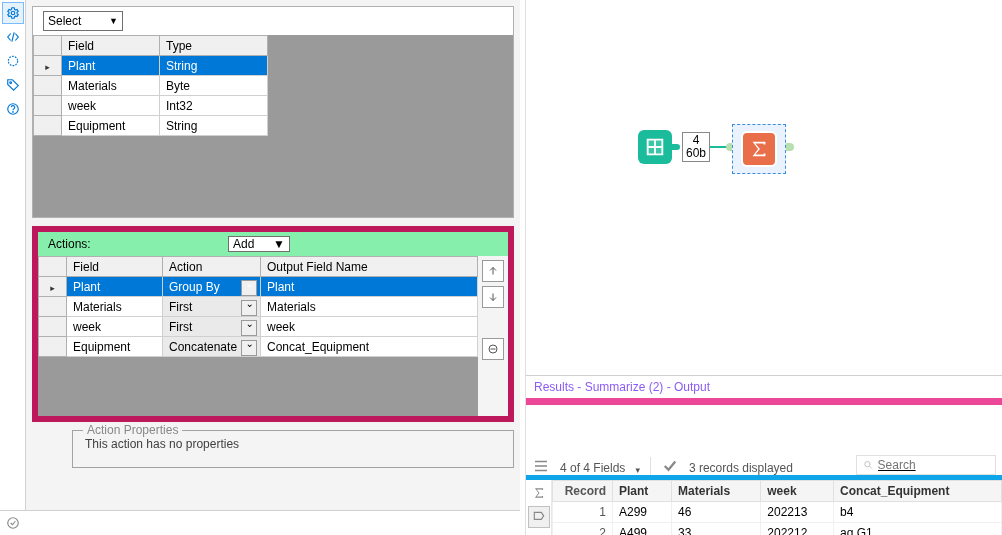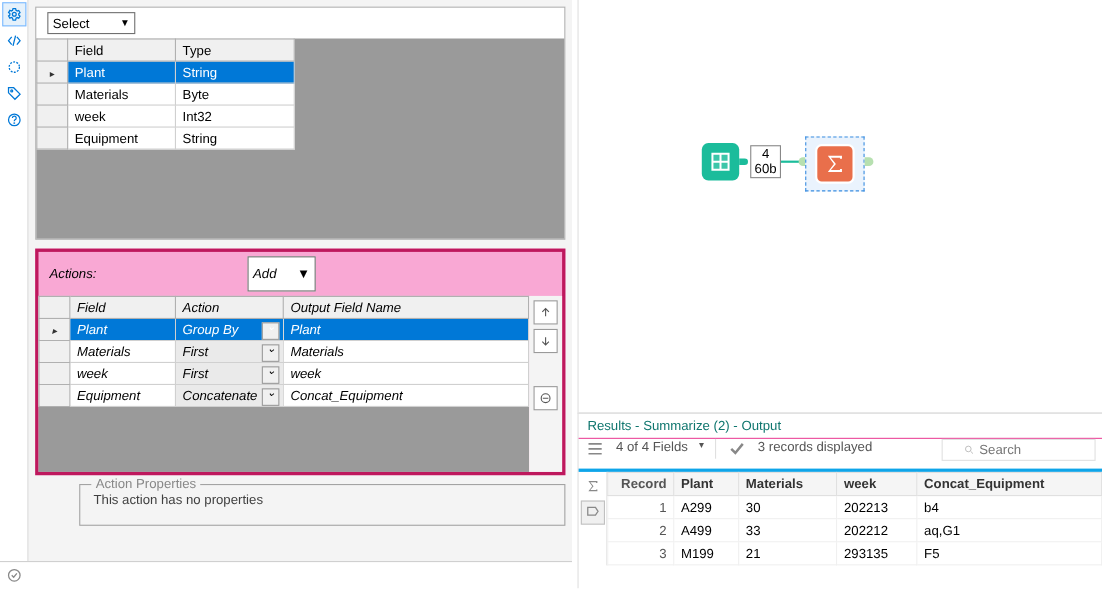--- a/index.html
+++ b/index.html
@@ -21,24 +21,24 @@
   .fields-grid-wrap { background: #9a9a9a; padding: 0; height: 182px; }
   .fields-grid { border-collapse: collapse; background: #fff; }
   .fields-grid th { background: #f0f0f0; border: 1px solid #b0b0b0; text-align: left; padding: 2px 6px; font-weight: normal; height: 20px; }
   .fields-grid td { border: 1px solid #d0d0d0; padding: 2px 6px; height: 20px; }
   .fields-grid .rowhdr { width: 28px; background: #f0f0f0; border: 1px solid #b0b0b0; text-align: center; }
   .fields-grid .col-field { width: 98px; }
   .fields-grid .col-type  { width: 108px; }
   .fields-grid tr.sel td.val { background: #0078d7; color: #fff; }
   .fields-grid tr.sel .rowhdr::before { content: "▸"; color: #333; font-size: 9px; }
   
-  .actions-box { border: 3px solid #be185d; background: #f9a8d4; font-style: italic; }
+  .actions-box { border: 6px solid #be185d; background: #86efac; }
   .actions-header { display: flex; align-items: center; padding: 4px 8px 4px 10px; }
   .actions-label { width: 180px; }
-  .add-combo { width: 62px; height: 32px; border: 1px solid #707070; background: #fff; display: flex; align-items: center; padding: 0 4px; justify-content: space-between; text-align: right; }
+  .add-combo { width: 62px; height: 16px; border: 1px solid #707070; background: #fff; display: flex; align-items: center; padding: 0 4px; justify-content: space-between; text-align: right; }
   
   .actions-body { display: flex; }
   .actions-grid-wrap { background: #9a9a9a; flex: 1; height: 160px; }
   .actions-grid { border-collapse: collapse; background: #fff; width: 100%; }
   .actions-grid th { background: #f0f0f0; border: 1px solid #b0b0b0; text-align: left; padding: 2px 6px; font-weight: normal; height: 20px; }
   .actions-grid td { border: 1px solid #d0d0d0; padding: 2px 6px; height: 20px; position: relative; }
   .actions-grid .rowhdr { width: 28px; background: #f0f0f0; border: 1px solid #b0b0b0; text-align: center; }
   .actions-grid .col-field  { width: 96px; }
   .actions-grid .col-action { width: 98px; }
   .actions-grid .col-outname { }
@@ -65,26 +65,26 @@
   .node-conn { position: absolute; left: 146px; top: 144px; width: 8px; height: 6px; background: #1bbc9b; border-radius: 0 3px 3px 0; }
   .meta-box { position: absolute; left: 156px; top: 132px; width: 28px; height: 30px; border: 1px solid #888; background: #fff; text-align: center; line-height: 13px; font-size: 10px; padding-top: 1px; }
   .wire { position: absolute; left: 184px; top: 146px; width: 22px; height: 2px; background: #1bbc9b; }
   .node-sum-wrap { position: absolute; left: 206px; top: 124px; width: 54px; height: 50px; border: 1px dashed #3a8de0; background: #eaf3fd; display: flex; align-items: center; justify-content: center; }
   .node-sum { width: 36px; height: 36px; border-radius: 6px; background: #e96f4b; display: flex; align-items: center; justify-content: center; border: 2px solid #fff; }
   .node-sum svg { width: 22px; height: 22px; }
   .sum-out { position: absolute; left: 260px; top: 143px; width: 8px; height: 8px; background: #b7e0b0; border-radius: 0 4px 4px 0; }
   .sum-in  { position: absolute; left: 200px; top: 143px; width: 8px; height: 8px; background: #b7e0b0; border-radius: 4px 0 0 4px; }
   
   .results { position: absolute; left: 525px; top: 375px; width: 477px; height: 160px; border-left: 1px solid #e0e0e0; border-top: 1px solid #d0d0d0; background: #fff; }
-  .results-title { padding: 4px 8px; color: #0f766e; border-bottom: 1px solid #ec4899; }
-  .results-toolbar { display: flex; align-items: flex-start; height: 30px; border-bottom: 3px solid #0ea5e9; padding: 0 6px; gap: 10px; }
+  .results-title { padding: 4px 8px; color: #8b5cf6; border-bottom: 7px solid #ec4899; }
+  .results-toolbar { display: flex; align-items: flex-end; height: 30px; border-bottom: 5px solid #0ea5e9; padding: 0 6px; gap: 10px; margin-top: 45px; }
   .tb-icon { width: 18px; height: 18px; display: flex; align-items: center; justify-content: center; color: #888; }
   .tb-text { color: #555; }
   .tb-sep { width: 1px; height: 18px; background: #e0e0e0; }
-  .tb-search { margin-left: auto; display: flex; align-items: center; gap: 4px; border: 1px solid #e0e0e0; padding: 2px 19px; width: 140px; }
+  .tb-search { margin-left: auto; display: flex; align-items: center; gap: 4px; border: 1px solid #e0e0e0; padding: 2px 6px; width: 140px; text-decoration: underline; }
   .tb-search input { border: none; outline: none; width: 100%; color: #888; }
   
   .results-body { display: flex; }
   .results-rail { width: 26px; border-right: 1px solid #e8e8e8; }
   .results-rail .ricon { width: 22px; height: 22px; margin: 2px auto; display: flex; align-items: center; justify-content: center; color: #888; border: 1px solid transparent; }
   .results-rail .ricon.sel { border: 1px solid #c0c0c0; background: #f0f0f0; }
   
   .results-grid { border-collapse: collapse; width: calc(100% - 26px); }
   .results-grid th { background: #f5f5f5; border: 1px solid #e0e0e0; text-align: left; padding: 3px 6px; font-weight: 600; color: #333; }
   .results-grid td { border: 1px solid #f0f0f0; padding: 3px 6px; }
@@ -315,21 +315,21 @@
           <tr>
         <th class="recno">Record</th>
         <th>Plant</th>
         <th>Materials</th>
         <th>week</th>
         <th>Concat_Equipment</th>
       </tr>
       <tr>
         <td class="recno">1</td>
         <td>A299</td>
-        <td>30</td>
+        <td>46</td>
         <td>202213</td>
         <td>b4</td>
       </tr>
       <tr>
         <td class="recno">2</td>
         <td>A499</td>
         <td>33</td>
         <td>202212</td>
         <td>aq,G1</td>
       </tr>

